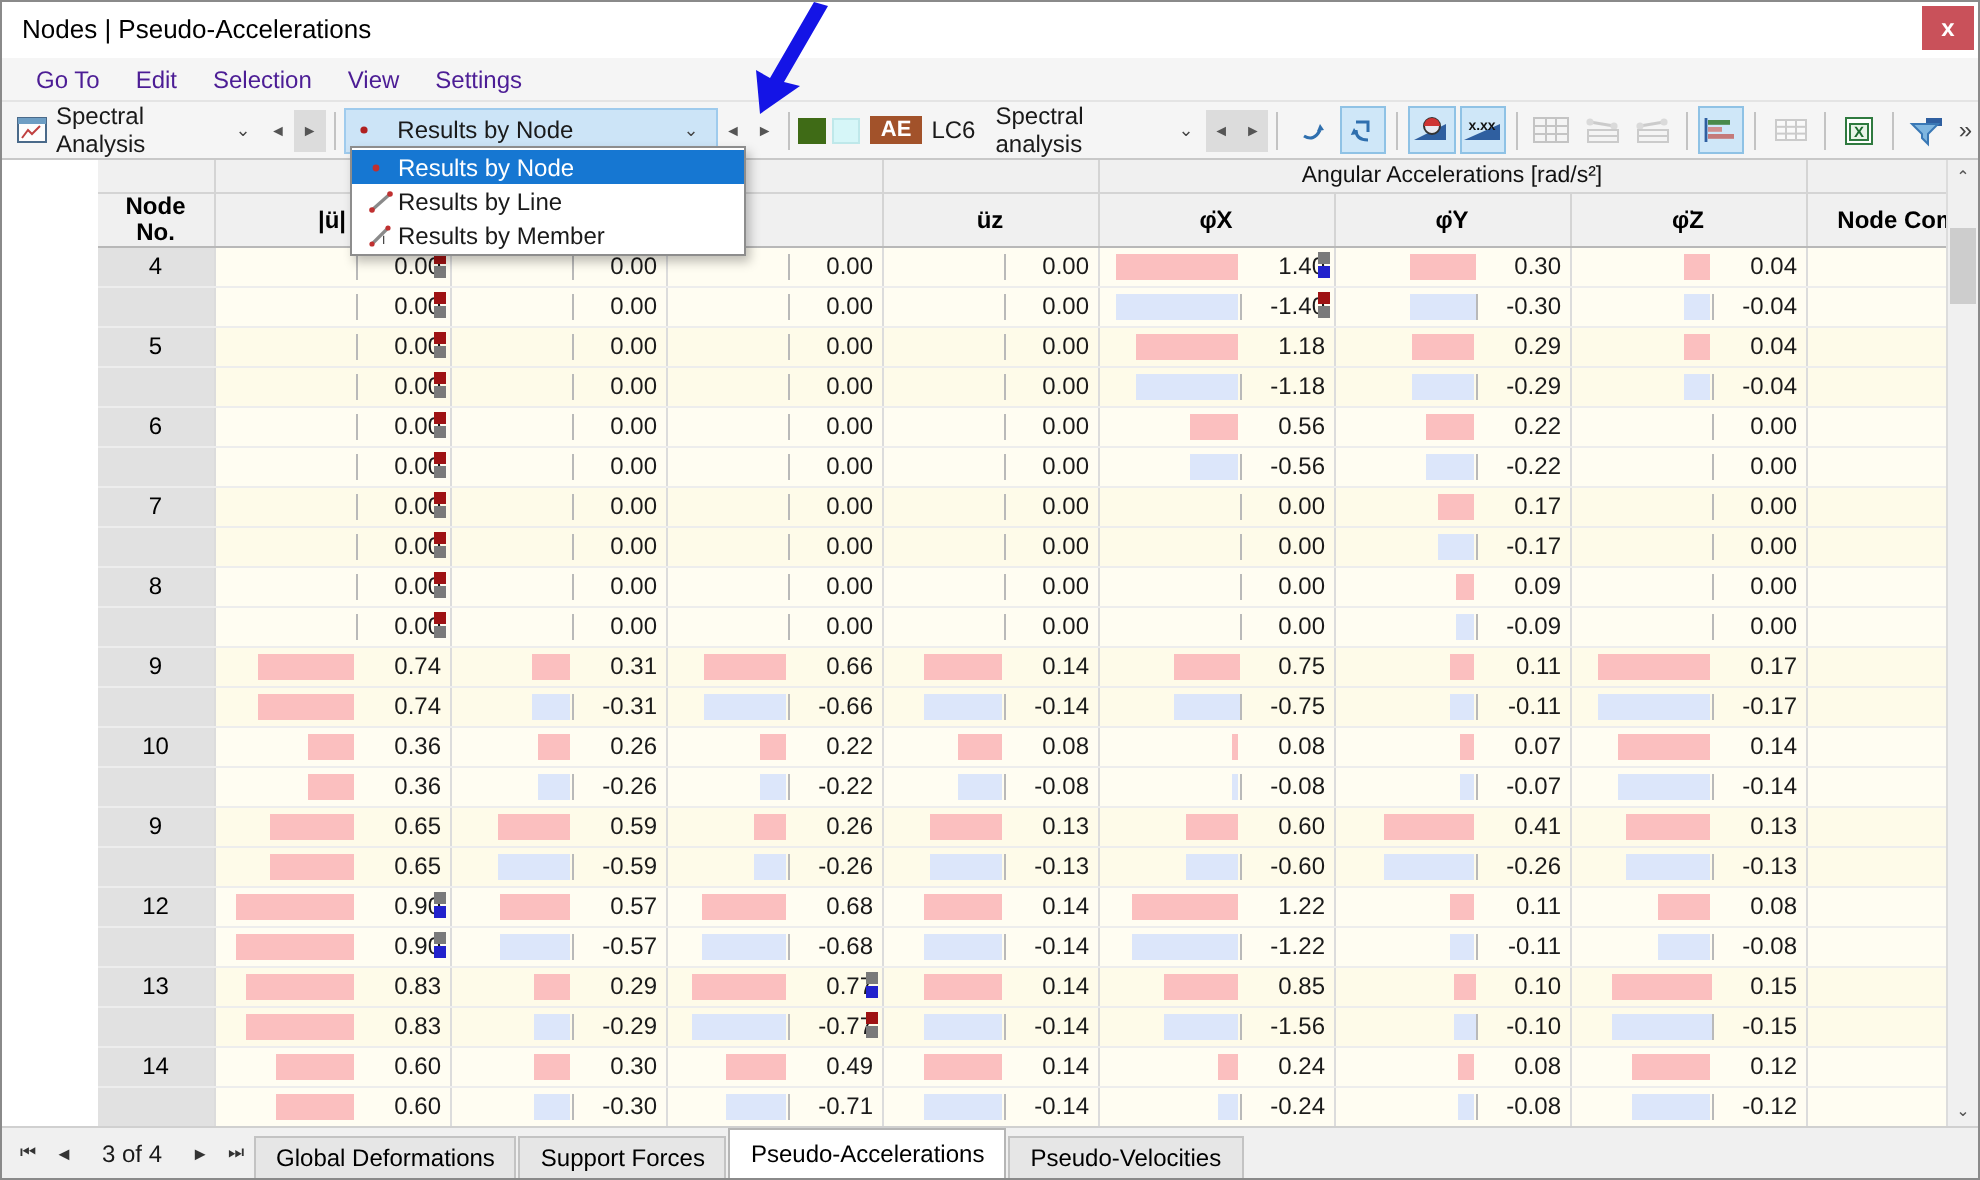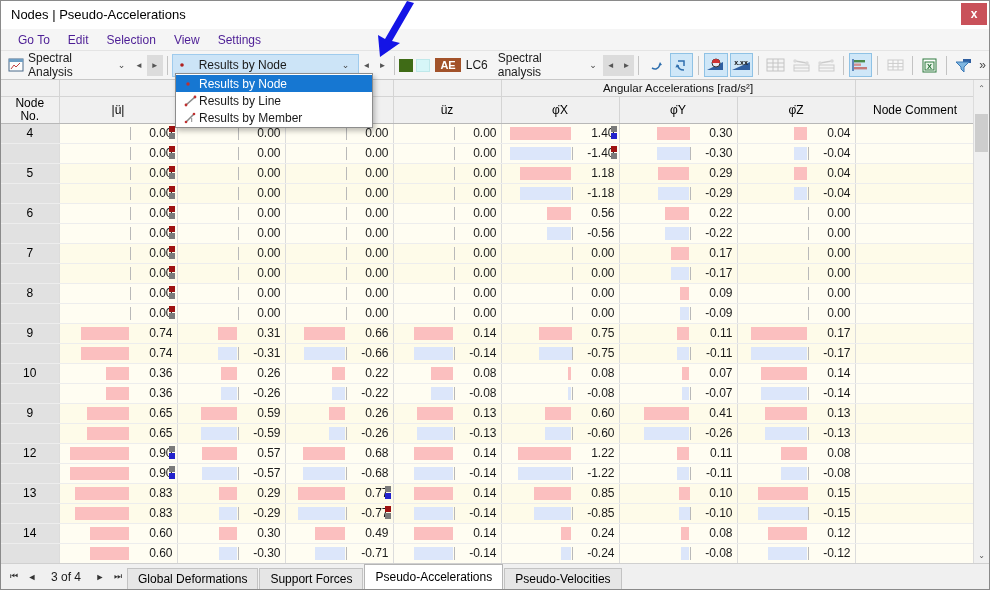--- a/index.html
+++ b/index.html
@@ -149,20 +149,21 @@
   .dd-ico { width: 18px; display: flex; align-items: center; justify-content: center; }
 
   
   .tablewrap {
     flex: 1 1 auto;
     position: relative;
     overflow: hidden;
     background: #6d28d9;
     display: flex;
     flex-direction: column;
+    margin-left: 48px;
   }
   table.grid { border-collapse: collapse; table-layout: fixed; width: 974px; }
   table.grid th, table.grid td {
     border-right: 1px solid #dcdcdc;
     border-bottom: 1px solid #ededed;
     font-size: 12px;
     padding: 0;
   }
   thead tr.grp th {
     background: #f0f0f0;
@@ -172,21 +173,21 @@
     font-weight: normal;
     font-size: 11.5px;
     text-align: center;
     color: #111;
   }
   thead tr.hdr th {
     background: #f0f0f0;
     height: 27px;
     border-bottom: 1px solid #b8b8b8;
     border-right: 1px solid #d4d4d4;
-    font-weight: normal;
+    font-weight: bold;
     font-size: 12px;
     text-align: center;
     color: #000;
     vertical-align: middle;
   }
   th.nodeno { line-height: 13px; }
 
   td.nodecell {
     background: #e1e1e1;
     text-align: center;
@@ -1519,21 +1520,21 @@
               <div class="cellinner">
                 <div class="bar neg" style="width: 39.2px; left: 20.8px;"></div>
                 <div class="zerotick" style="left: 60px;"></div>
                 <span class="num">-0.14</span>
               </div>
             </td>
             <td class="valcell">
               <div class="cellinner">
                 <div class="bar neg" style="width: 37.4px; left: 32.6px;"></div>
                 <div class="zerotick" style="left: 70px;"></div>
-                <span class="num">-0.85</span>
+                <span class="num">-1.56</span>
               </div>
             </td>
             <td class="valcell">
               <div class="cellinner">
                 <div class="bar neg" style="width: 11px; left: 59px;"></div>
                 <div class="zerotick" style="left: 70px;"></div>
                 <span class="num">-0.10</span>
               </div>
             </td>
             <td class="valcell">

